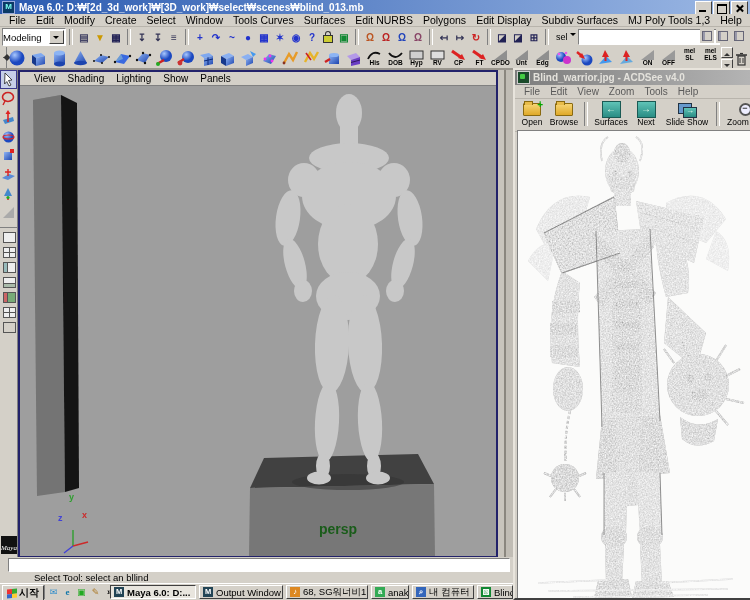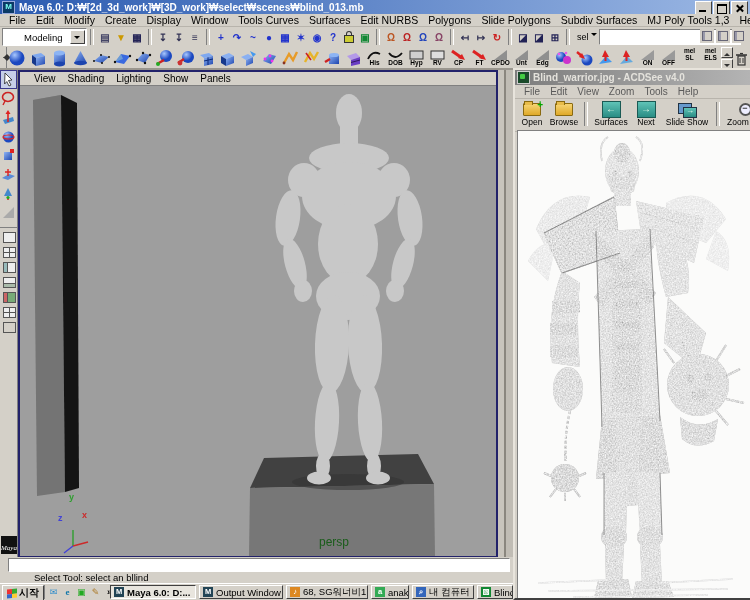--- a/index.html
+++ b/index.html
@@ -19,21 +19,21 @@
   .wb.min i{left:3px;bottom:2px;width:7px;height:2px;}
   .wb.max i{left:3px;top:2px;width:8px;height:7px;background:none;border:1px solid #000;border-top-width:2px;}
   .wb.cls i{left:7px;top:2px;width:1.6px;height:9px;transform:rotate(45deg);}
   .wb.cls i+i{transform:rotate(-45deg);}
   #m-menubar{left:0;top:14px;width:750px;height:13px;background:#d4d0c8;display:flex;align-items:center;
     padding-left:4px;box-sizing:border-box;border-bottom:1px solid #b8b4ac;}
   .mi{font-size:10.5px;color:#000;padding:0 5px;white-space:nowrap;}
   
   #m-toolbar{left:0;top:27px;width:750px;height:20px;background:#d4d0c8;display:flex;align-items:center;padding-left:2px;box-sizing:border-box;}
   #mode-dd{width:62px;height:16px;background:#fff;border:1px solid;border-color:#808080 #fff #fff #808080;
-    font-size:9.5px;display:flex;align-items:center;padding-left:21px;position:relative;}
+    font-size:9.5px;display:flex;align-items:center;padding-left:0;position:relative;}
   #mode-dd .da{position:absolute;right:1px;top:1px;width:13px;height:12px;background:#d4d0c8;
     border:1px solid;border-color:#fff #404040 #404040 #fff;}
   #mode-dd .da:after{content:"";position:absolute;left:3px;top:5px;border:3px solid transparent;border-top-color:#000;}
   .tsep{width:2px;height:16px;border-left:1px solid #808080;border-right:1px solid #fff;margin:0 3px;}
   .tico{width:15px;height:15px;margin:0 0.5px;font-size:10px;display:flex;align-items:center;
     justify-content:center;color:#335;background:#d4d0c8;position:relative;font-weight:bold;}
   .tico.pg{color:#446;} .tico.fl{color:#c90;} .tico.dk{color:#225;}
   .tico.red{color:#c22;} .tico.blu{color:#23c;} .tico.grn{color:#183;}
   .lockb{width:8px;height:6px;border:1px solid #333;background:#cc3;position:relative;margin-top:4px;}
   .lockb:before{content:"";position:absolute;left:1px;top:-5px;width:4px;height:4px;border:1px solid #333;border-bottom:none;border-radius:3px 3px 0 0;}
@@ -73,21 +73,21 @@
   .lay.bstr .f{background:linear-gradient(#eee 5px,#555 5px,#555 6px,#aba 6px);}
   .lay.mix .f{background:linear-gradient(90deg,#c66 3px,#555 3px,#555 4px,#7a7 4px);}
   #maya-logo{position:absolute;left:1px;top:466px;width:16px;height:18px;background:#111;
     color:#fff;text-align:center;}
   #maya-logo span{font-family:"Liberation Serif",serif;font-style:italic;font-size:7px;line-height:18px;}
   
   #viewport{left:18px;top:70px;width:480px;height:487px;border:2px solid #22226a;box-sizing:border-box;background:#9e9e9e;}
   #vp-menus{height:13px;background:#d4d0c8;display:flex;align-items:center;padding-left:8px;border-bottom:1px solid #808080;}
   .vmi{font-size:10px;padding:0 6px;}
   #vpsvg{display:block;}
-  #persp-label{position:absolute;left:299px;bottom:6px;color:#1a5c1a;font-size:12px;font-weight:normal;}
+  #persp-label{position:absolute;left:299px;bottom:18px;color:#1a5c1a;font-size:14px;font-weight:bold;}
   .axl{position:absolute;font-size:9px;font-weight:bold;}
   #ax-y{left:49px;bottom:53px;color:#2e9e2e;}
   #ax-z{left:38px;bottom:32px;color:#4242d6;}
   #ax-x{left:62px;bottom:35px;color:#cc2a2a;}
   #gapstrip{left:498px;top:70px;width:15px;height:513px;background:linear-gradient(90deg,#c8c4bc 6px,#8a867e 6px,#8a867e 8px,#c0bcb4 8px);}
   
   #cmdline{left:0;top:557px;width:513px;height:15px;background:#d4d0c8;}
   #cmd-input{position:absolute;left:8px;top:1px;width:500px;height:12px;background:#fff;
     border:1px solid;border-color:#808080 #fff #fff #808080;}
   #helpline{left:0;top:572px;width:513px;height:11px;background:#d4d0c8;font-size:9.5px;
@@ -184,27 +184,27 @@
           <i></i>
         </div>
     </div>
   </div>
 
   <div id="m-menubar" class="abs">
     <span class="mi">File</span>
     <span class="mi">Edit</span>
     <span class="mi">Modify</span>
     <span class="mi">Create</span>
-    <span class="mi">Display</span>
+    <span class="mi">Select</span>
     <span class="mi">Window</span>
     <span class="mi">Tools Curves</span>
     <span class="mi">Surfaces</span>
     <span class="mi">Edit NURBS</span>
     <span class="mi">Polygons</span>
-    <span class="mi">Slide Polygons</span>
+    <span class="mi">Edit Display</span>
     <span class="mi">Subdiv Surfaces</span>
     <span class="mi">MJ Poly Tools 1,3</span>
     <span class="mi">Help</span>
   </div>
 
   <div id="m-toolbar" class="abs">
     <div id="mode-dd">
       <span>Modeling</span>
       <span class="da"></span>
     </div>

